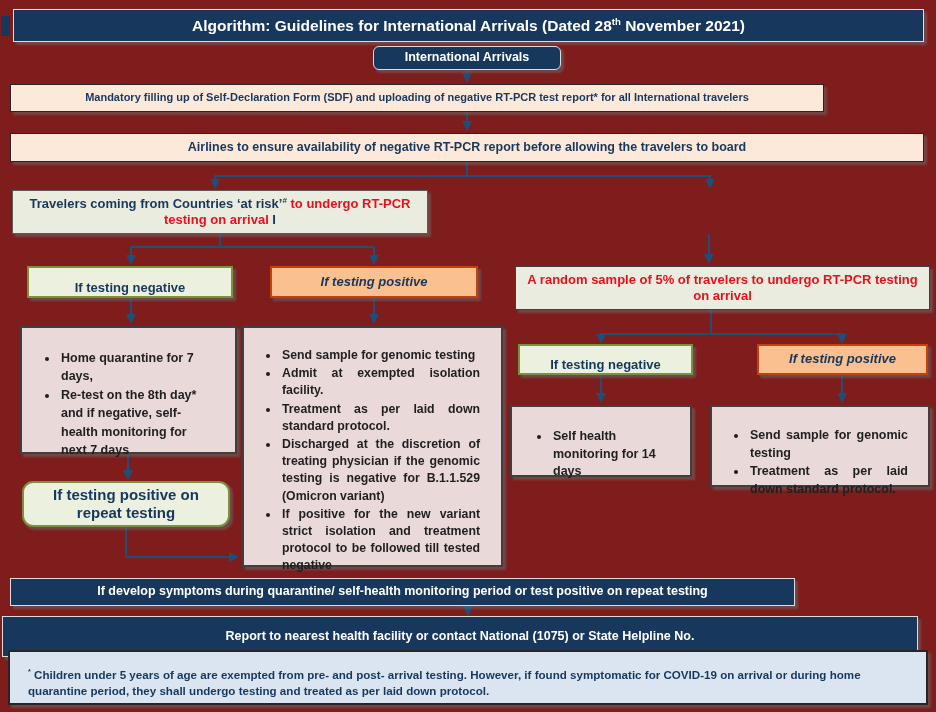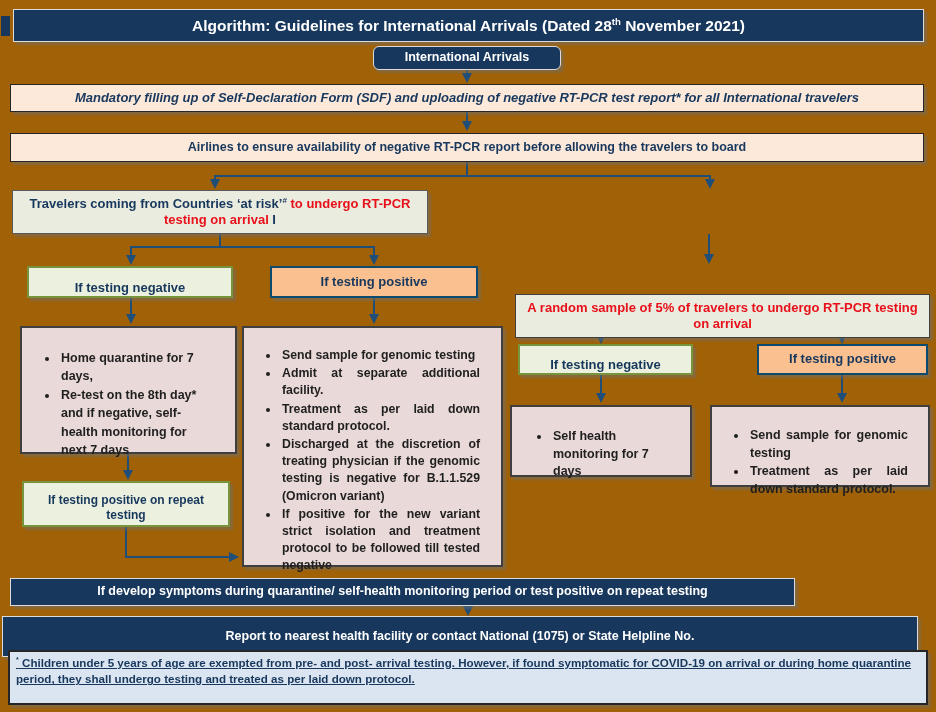--- a/index.html
+++ b/index.html
@@ -1,43 +1,43 @@
 <!DOCTYPE html>
 <html><head>
 <meta charset="utf-8">
 <style>
   html,body{margin:0;padding:0;background:#fff;}
   #stage{
-    position:relative;width:936px;height:712px;background:#a16207;
+    position:relative;width:936px;height:712px;background:#7f1d1d;
     font-family:"Liberation Sans",sans-serif;font-weight:bold;overflow:hidden;
   }
   .abs{position:absolute;box-sizing:border-box;}
   .node{
     position:absolute;box-sizing:border-box;display:flex;align-items:center;justify-content:center;
     text-align:center;z-index:2;box-shadow:2.5px 2.5px 2px rgba(110,110,110,.5);
     color:#17375D;line-height:1.25;
   }
   .navy-bar{background:#17375D;color:#fff;border:1px solid #dcdcdc;}
   .peach{background:#FDE9D9;border:1.6px solid #262626;}
   .sage{background:#EAECDF;border:1.6px solid #595959;}
   .green{background:#EBF1DE;border:2px solid #77933C;align-items:flex-end;}
-  .orange{background:#FAC08F;border:2px solid #0c4a6e;}
+  .orange{background:#FAC08F;border:2px solid #c2410c;font-style:italic;}
   .pink{background:#E9D9D8;border:2px solid #3f3f3f;align-items:flex-start;justify-content:flex-start;text-align:left;}
   .pink ul{margin:12px;padding:0 0 0 17px;list-style:disc;}
   .pink li{margin:0 0 1px 0;padding-left:2px;color:#1f1f1f;}
   .justify li{text-align:justify;}
   .red{color:#E8101A;}
   sup{vertical-align:super;font-size:0.62em;line-height:0;}
   svg#connectors{position:absolute;left:0;top:0;z-index:1;}
   .footer{
     position:absolute;box-sizing:border-box;background:#DBE5F1;border:2px solid #262626;
     color:#17375D;text-align:left;z-index:2;padding:3px 8px 2px 6px;
     font-size:11.6px;line-height:1.42;box-shadow:2.5px 2.5px 2px rgba(110,110,110,.5);
   }
-  .footer .fnote{margin:0;text-decoration:underline;}
+  .footer .fnote{margin:12px;}
 </style>
 </head>
 <body>
 
 <div id="stage">
 
   <svg id="connectors" width="936" height="712">
     <defs>
       <marker id="ah" markerUnits="userSpaceOnUse" markerWidth="10" markerHeight="10" viewBox="0 0 10 10" refX="7" refY="5" orient="auto">
         <path d="M0,0 L10,5 L0,10 z" fill="#1F4E79"></path>
@@ -80,21 +80,21 @@
   <div class="abs" style="left:1px;top:16px;width:9px;height:20px;background:#17375D;z-index:2;"></div>
 
   <div class="node navy-bar" style="left:13px;top:9px;width:911px;height:33px;font-size:15.5px;">
     <span><span>Algorithm: Guidelines for International Arrivals (Dated 28</span><sup>th</sup><span> November 2021)</span></span>
   </div>
 
   <div class="node navy-bar" style="left:373px;top:46px;width:188px;height:24px;font-size:12.5px;border-radius:6px;">
     <span>International Arrivals</span>
   </div>
 
-  <div class="node peach" style="left:10px;top:84px;width:914px;height:28px;font-size:13px;font-style:italic;">
+  <div class="node peach" style="left:10px;top:84px;width:814px;height:28px;font-size:11px;">
     <span>Mandatory filling up of Self-Declaration Form (SDF) and uploading of negative RT-PCR test report* for all International travelers</span>
   </div>
 
   <div class="node sage" style="left:12px;top:190px;width:416px;height:44px;font-size:13px;padding:2px 6px;">
     <span><span>Travelers coming from Countries ‘at risk’</span><sup>#</sup><span class="red"> to undergo RT-PCR testing on arrival</span><span> I</span></span>
   </div>
 
   <div class="node peach" style="left:10px;top:133px;width:914px;height:29px;font-size:12.5px;">
     <span>Airlines to ensure availability of negative RT-PCR report before allowing the travelers to board</span>
   </div>
@@ -108,49 +108,49 @@
     <span>If testing positive</span>
   </div>
 
   <div class="node pink" style="left:20px;top:326px;width:217px;height:128px;font-size:12.5px;padding:9px 8px 4px 8px;line-height:1.45;">
     <ul>
       <li>Home quarantine for 7 days,</li>
       <li>Re-test on the 8th day* and if negative, self-health monitoring for next 7 days</li>
     </ul>
   </div>
 
-  <div class="node green" style="left:22px;top:481px;width:208px;height:46px;font-size:12px;padding:2px 10px;">
+  <div class="node green" style="left:22px;top:481px;width:208px;height:46px;font-size:15px;padding:2px 10px;border-radius:11px;">
     <span>If testing positive on repeat testing</span>
   </div>
 
   <div class="node pink justify" style="left:242px;top:326px;width:261px;height:241px;font-size:12.3px;padding:7px 9px 4px 7px;line-height:1.4;">
     <ul>
       <li>Send sample for genomic testing</li>
-      <li>Admit at separate additional facility.</li>
+      <li>Admit at exempted isolation facility.</li>
       <li>Treatment as per laid down standard protocol.</li>
       <li>Discharged at the discretion of treating physician if the genomic testing is negative for B.1.1.529 (Omicron variant)</li>
       <li>If positive for the new variant strict isolation and treatment protocol to be followed till tested negative</li>
     </ul>
   </div>
 
-  <div class="node sage red" style="left:515px;top:266px;width:415px;height:44px;font-size:13px;padding:2px 8px;border-color:#3f3f3f;margin-top:28px;">
+  <div class="node sage red" style="left:515px;top:266px;width:415px;height:44px;font-size:13px;padding:2px 8px;border-color:#3f3f3f;">
     <span class="red">A random sample of 5% of travelers to undergo RT-PCR testing on arrival</span>
   </div>
 
   <div class="node green" style="left:518px;top:344px;width:175px;height:31px;font-size:13px;">
     <span>If testing negative</span>
   </div>
 
   <div class="node orange" style="left:757px;top:344px;width:171px;height:31px;font-size:13px;">
     <span>If testing positive</span>
   </div>
 
   <div class="node pink" style="left:510px;top:405px;width:182px;height:72px;font-size:12.5px;padding:9px 8px 4px 10px;line-height:1.4;">
     <ul>
-      <li>Self health monitoring for 7 days</li>
+      <li>Self health monitoring for 14 days</li>
     </ul>
   </div>
 
   <div class="node pink justify" style="left:710px;top:405px;width:220px;height:82px;font-size:12.5px;padding:8px 8px 4px 7px;line-height:1.4;">
     <ul>
       <li>Send sample for genomic testing</li>
       <li>Treatment as per laid down standard protocol.</li>
     </ul>
   </div>
 

